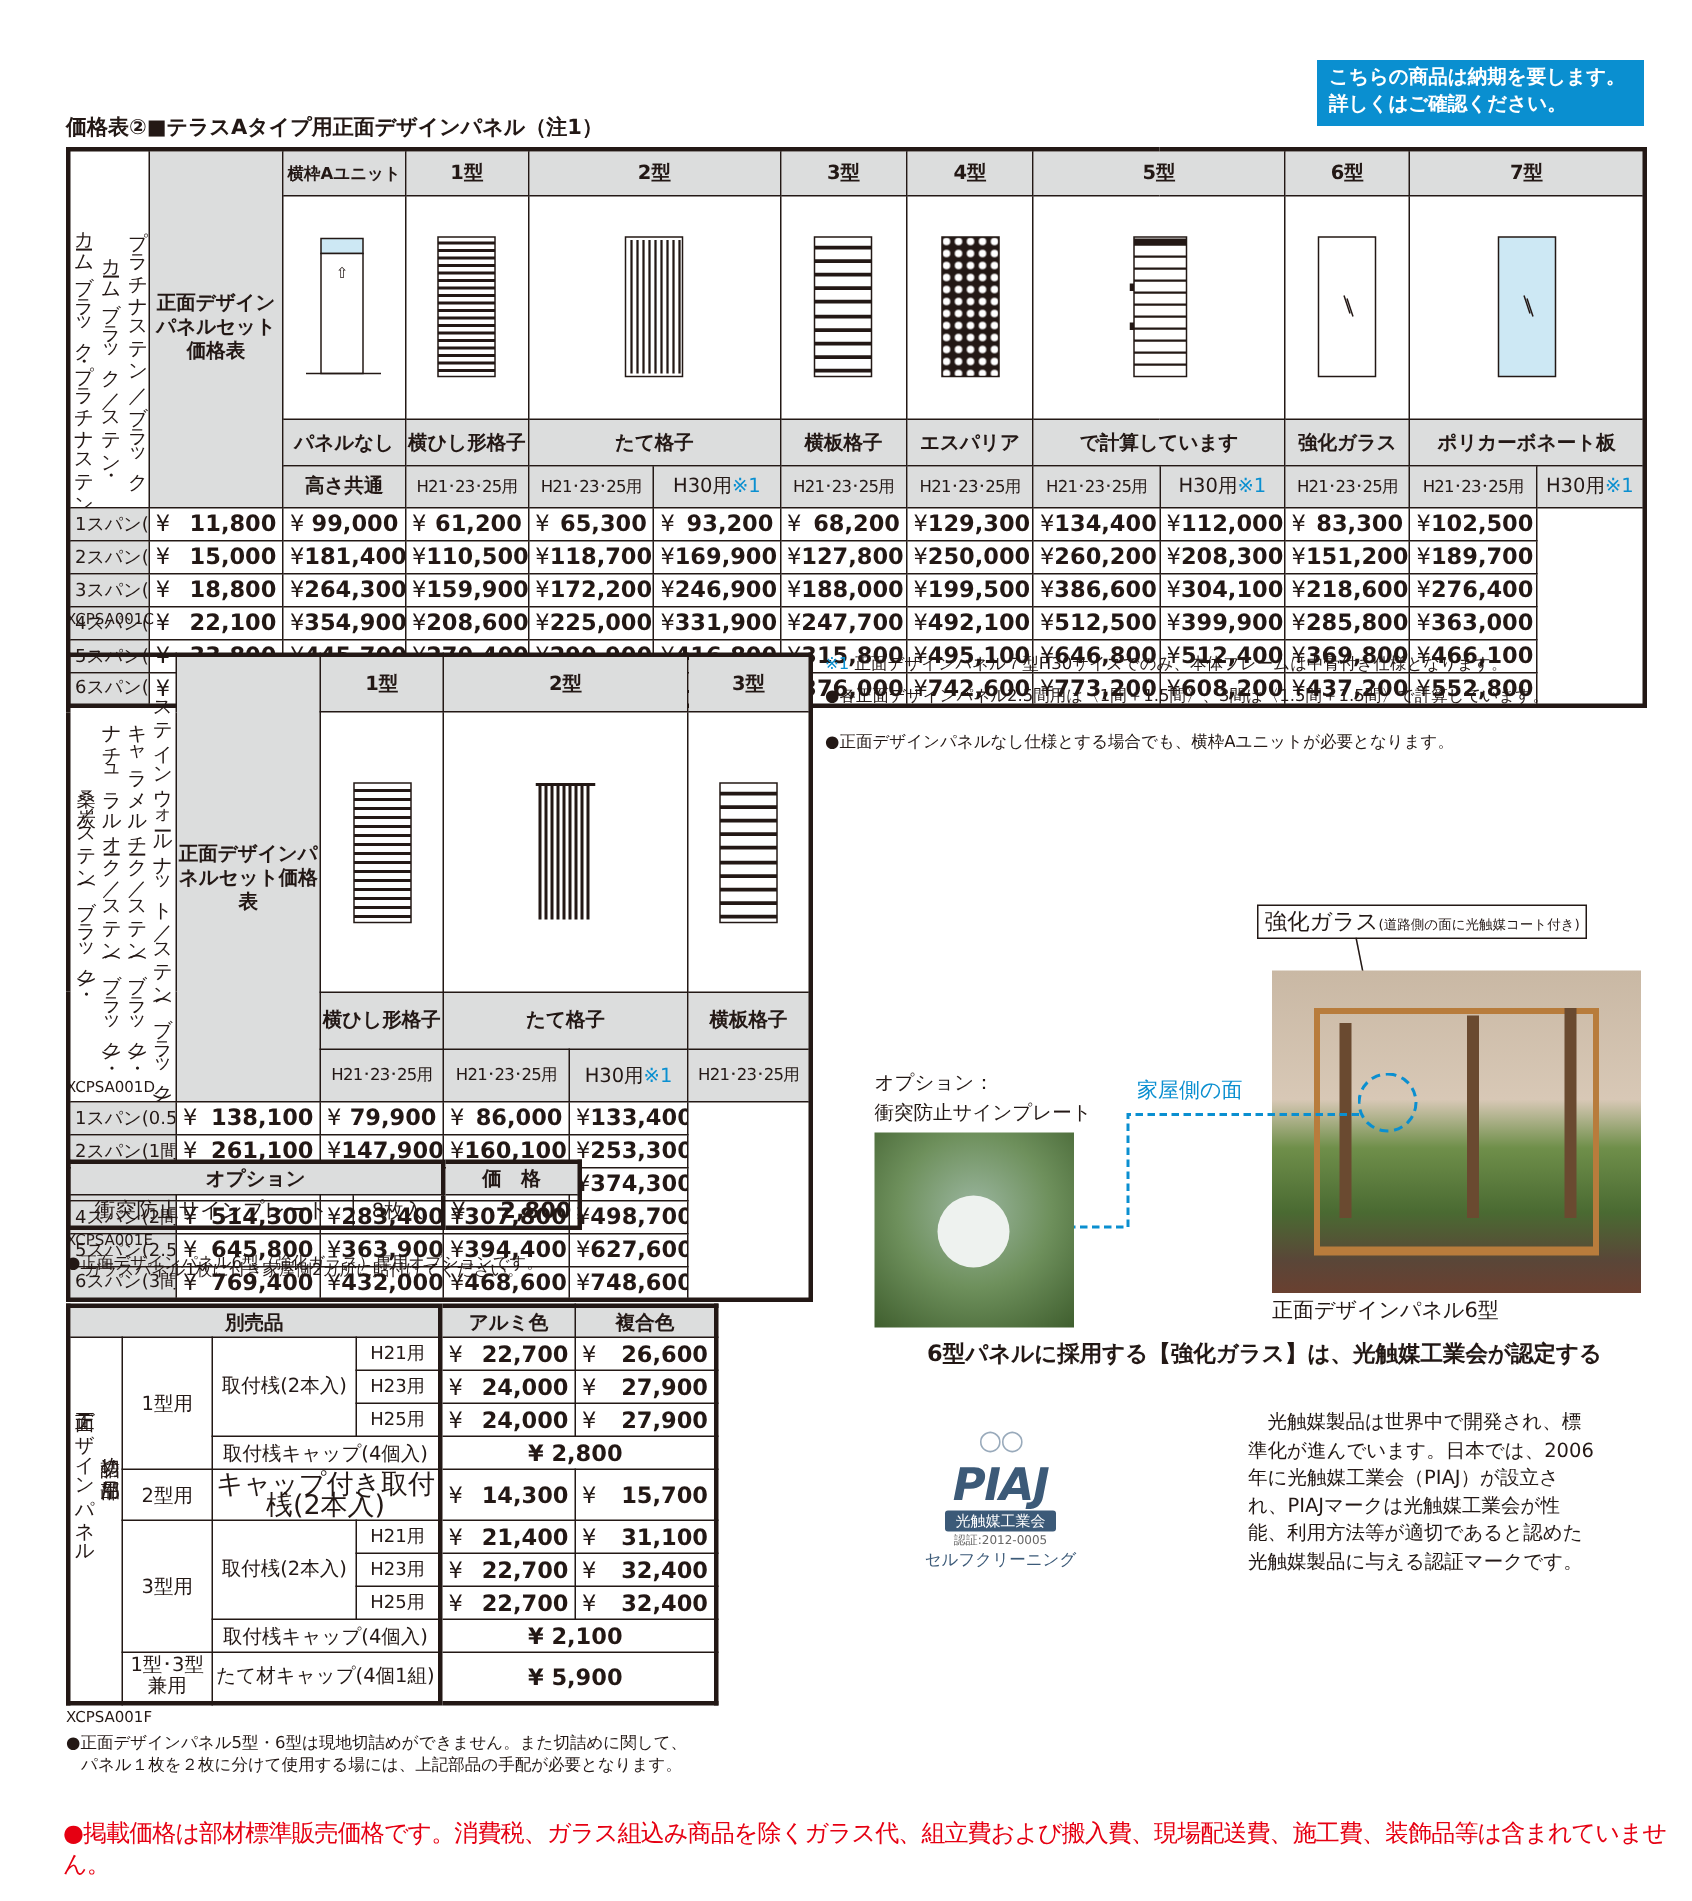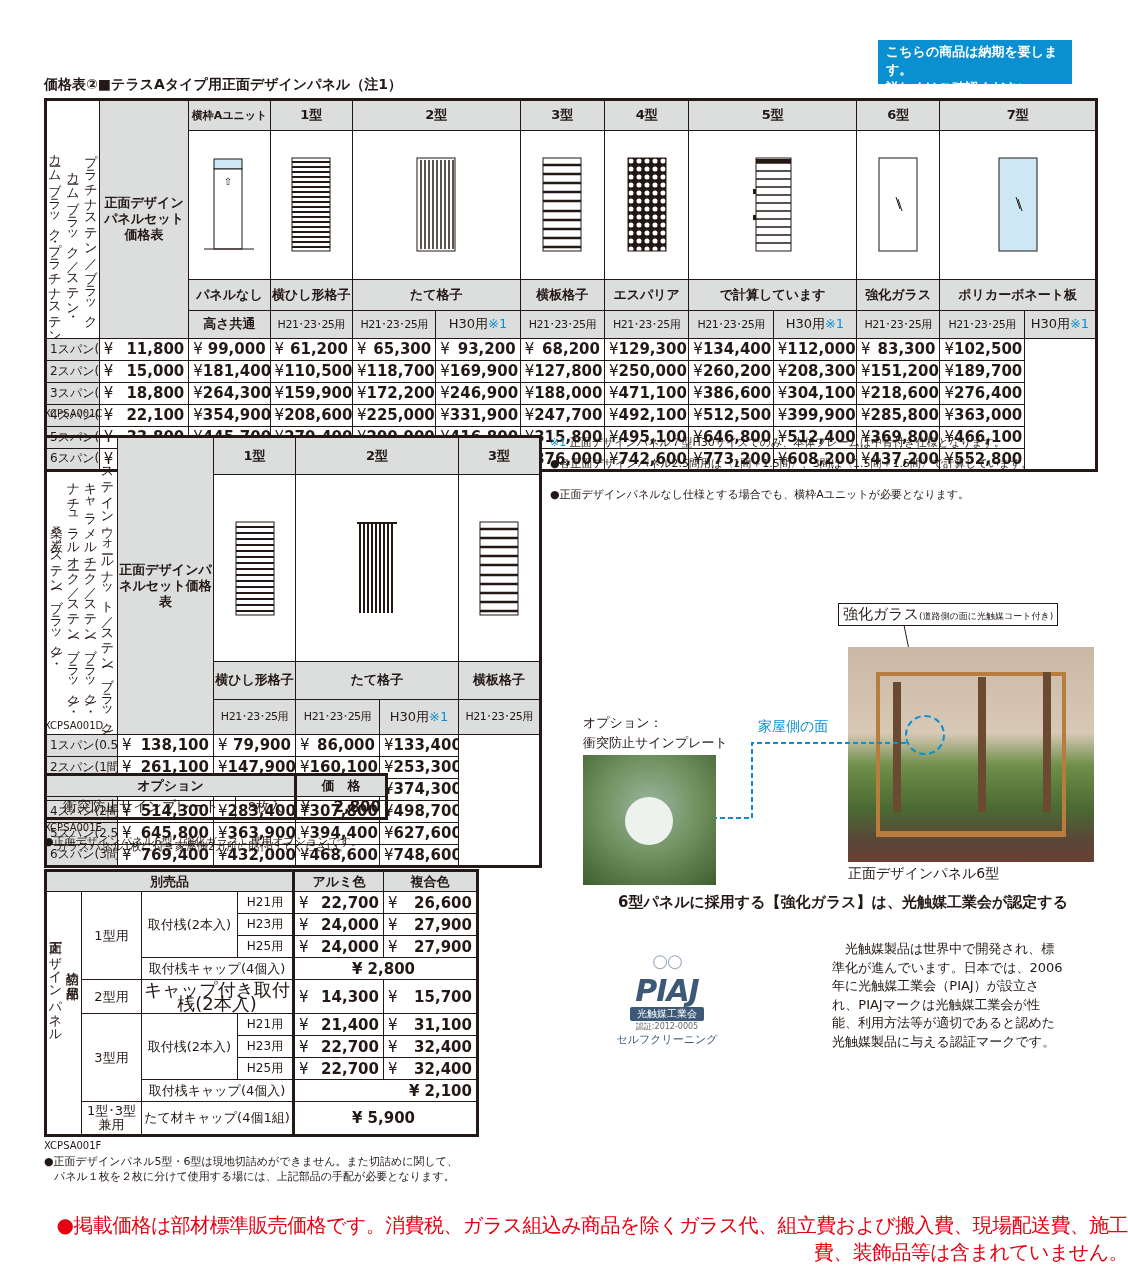--- a/index.html
+++ b/index.html
@@ -1,34 +1,34 @@
 <!DOCTYPE html>
 <html><head>
 <meta charset="utf-8">
 <style>
   * { box-sizing: border-box; margin: 0; padding: 0; }
   body { width: 1128px; height: 1267px; background: #fff; font-family: "DejaVu Sans", sans-serif; color: #231815; position: relative; overflow: hidden; }
   .abs { position: absolute; }
-  .notice { left: 878px; top: 40px; width: 194px; height: 44px; background: #0a8fd0; color: #fff; font-weight: bold; font-size: 13px; line-height: 18px; padding: 3px 8px; }
+  .notice { left: 878px; top: 40px; width: 218px; height: 44px; background: #0a8fd0; color: #fff; font-weight: bold; font-size: 13px; line-height: 18px; padding: 3px 8px; }
   .title { left: 44px; top: 76px; font-size: 14px; font-weight: bold; }
   table { border-collapse: collapse; table-layout: fixed; }
   td { border: 1px solid #231815; text-align: center; vertical-align: middle; padding: 0; overflow: hidden; white-space: nowrap; }
   .outer { border: 3px solid #231815; }
   .gray { background: #dcdddd; }
   .hd { font-weight: bold; font-size: 13px; }
   .sub { font-size: 11px; letter-spacing: -0.5px; }
   .price { font-weight: bold; font-size: 15px; text-align: right; padding-right: 4px; }
   .yen { font-weight: normal; float: left; padding-left: 4px; }
   .span-lbl { font-size: 12px; text-align: left; padding-left: 3px; background: #dcdddd; }
   .vert { writing-mode: vertical-rl; font-size: 13px; line-height: 17px; text-align: left; padding-top: 44px; }
   .blue { color: #0a8fd0; }
   .code { font-size: 10px; }
   .note { font-size: 11px; line-height: 14px; }
   .panel-img { margin: 0 auto; display: block; }
-  .red-note { left: 42px; top: 1212px; color: #e60012; font-size: 20px; letter-spacing: -0.6px; text-align: right; }
+  .red-note { left: 42px; top: 1212px; color: #e60012; font-size: 16px; letter-spacing: -0.6px; }
   .photo { background: linear-gradient(180deg,#c9b8a4 0%,#d8c8b6 40%,#6f8f4a 55%,#4a6a32 75%,#5a4638 90%,#6a4030 100%); }
   .plate { background: radial-gradient(circle at 50% 40%, #9bb6a0 0%, #6e905c 50%, #3f5e2e 100%); }
 </style>
 </head>
 <body>
 
 <div class="abs notice">
   <div>こちらの商品は納期を要します。</div>
   <div>詳しくはご確認ください。</div>
 </div>
@@ -236,21 +236,21 @@
         <td class="price"><span class="yen">¥</span><span>189,700</span></td>
       </tr>
       <tr style="height: 22px;">
         <td class="span-lbl">3スパン(1.5間)</td>
         <td class="price"><span class="yen">¥</span><span>18,800</span></td>
         <td class="price"><span class="yen">¥</span><span>264,300</span></td>
         <td class="price"><span class="yen">¥</span><span>159,900</span></td>
         <td class="price"><span class="yen">¥</span><span>172,200</span></td>
         <td class="price"><span class="yen">¥</span><span>246,900</span></td>
         <td class="price"><span class="yen">¥</span><span>188,000</span></td>
-        <td class="price"><span class="yen">¥</span><span>471,100</span></td>
+        <td class="price"><span class="yen">¥</span><span>199,500</span></td>
         <td class="price"><span class="yen">¥</span><span>386,600</span></td>
         <td class="price"><span class="yen">¥</span><span>304,100</span></td>
         <td class="price"><span class="yen">¥</span><span>218,600</span></td>
         <td class="price"><span class="yen">¥</span><span>276,400</span></td>
       </tr>
       <tr style="height: 22px;">
         <td class="span-lbl">4スパン(2間)</td>
         <td class="price"><span class="yen">¥</span><span>22,100</span></td>
         <td class="price"><span class="yen">¥</span><span>354,900</span></td>
         <td class="price"><span class="yen">¥</span><span>208,600</span></td>
@@ -521,21 +521,21 @@
     <td class="price" style="border-left:3px solid #231815"><span class="yen">¥</span><span>22,700</span></td>
     <td class="price"><span class="yen">¥</span><span>32,400</span></td>
   </tr>
   <tr style="height:22px">
     <td style="font-size:12px">H25用</td>
     <td class="price" style="border-left:3px solid #231815"><span class="yen">¥</span><span>22,700</span></td>
     <td class="price"><span class="yen">¥</span><span>32,400</span></td>
   </tr>
   <tr style="height:22px">
     <td colspan="2" style="font-size:13px">取付桟キャップ(4個入)</td>
-    <td class="price" colspan="2" style="border-left:3px solid #231815; ">¥ <span>2,100</span></td>
+    <td class="price" colspan="2" style="border-left:3px solid #231815; text-align:center;">¥ <span>2,100</span></td>
   </tr>
   <tr style="height:34px">
     <td style="font-size:13px; white-space:normal; line-height:14px;">1型･3型兼用</td>
     <td colspan="2" style="font-size:13px; white-space:normal; line-height:14px;">たて材キャップ(4個1組)</td>
     <td class="price" colspan="2" style="border-left:3px solid #231815; text-align:center;">¥ <span>5,900</span></td>
   </tr>
 </tbody>
   </table>
 <div class="abs code" style="left:44px; top:1140px;">XCPSA001F</div>
 <div class="abs note" style="left:44px; top:1155px;">●正面デザインパネル5型・6型は現地切詰めができません。また切詰めに関して、</div>

